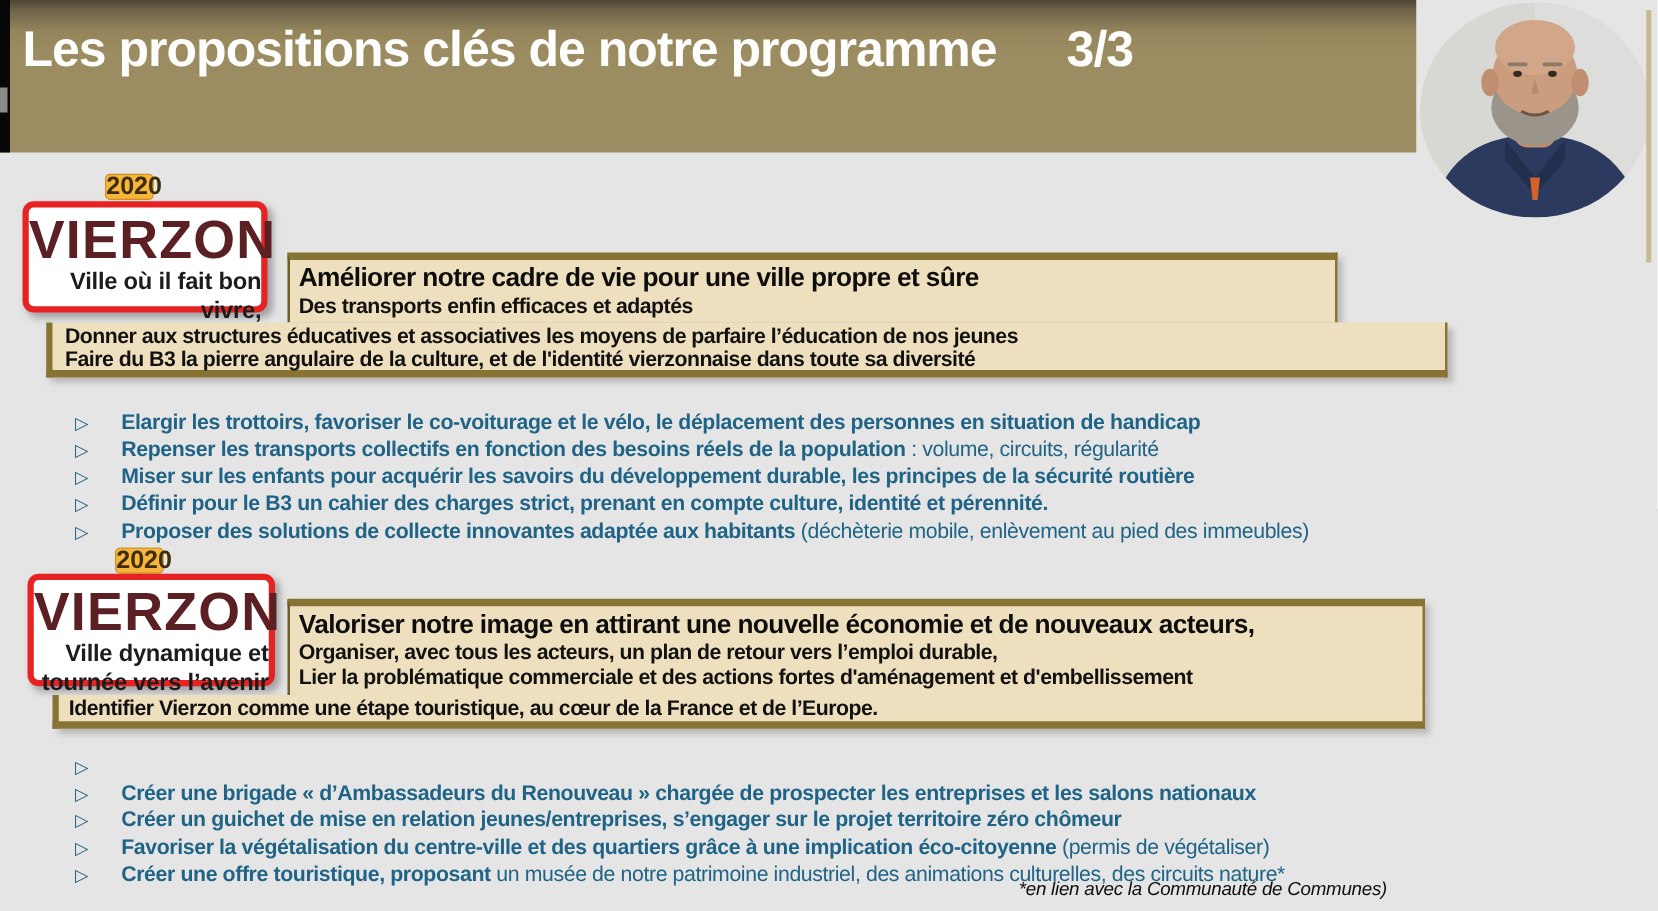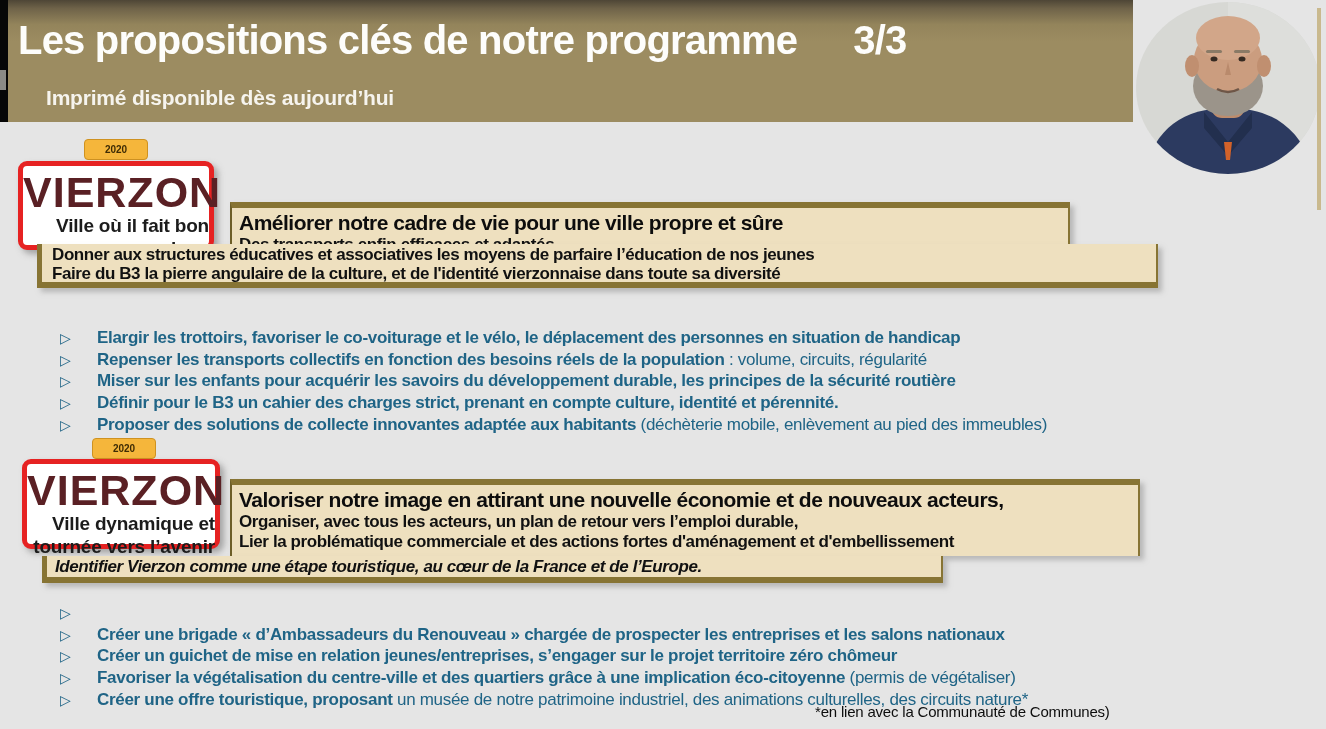--- a/index.html
+++ b/index.html
@@ -14,73 +14,72 @@
   .title-row{position:absolute;left:18px;top:18px;display:flex;gap:56px;align-items:baseline;
     color:#fdfdfb;font-size:40px;font-weight:700;letter-spacing:-0.8px;white-space:nowrap;}
   .subtitle{position:absolute;left:46px;top:86px;color:#f6f4ee;font-size:21px;font-weight:700;
     letter-spacing:-0.2px;}
 
   
   .avatar{position:absolute;left:1136px;top:2px;width:184px;height:172px;}
   .right-strip{position:absolute;left:1317px;top:8px;width:4px;height:202px;background:#c9b98e;}
 
   
-  .badge{position:absolute;width:64px;height:21px;background:#f5b63b;border:1px solid #cf9220;
-    border-radius:4px;color:#3f2c05;font-weight:800;font-size:10px;text-align:center;
+  .badge{position:absolute;width:39px;height:21px;background:#f5b63b;border:1px solid #cf9220;
+    border-radius:4px;color:#3f2c05;font-weight:800;font-size:20px;text-align:center;
     line-height:19px;box-sizing:border-box;}
   .badge.s1{left:84px;top:139px;}
   .badge.s2{left:92px;top:438px;}
 
   
   .logo{position:absolute;box-sizing:border-box;background:#ffffff;border:5px solid #e62222;
     border-radius:9px;box-shadow:4px 4px 6px rgba(110,110,110,.55);text-align:center;padding-top:4px;}
   .logo.s1{left:18px;top:161px;width:196px;height:89px;}
   .logo.s2{left:22px;top:459px;width:198px;height:90px;}
   .logo-name{font-size:43px;font-weight:900;color:#5a2024;letter-spacing:1px;line-height:1.05;text-align:center;}
   .logo-tag{font-size:19px;font-weight:700;color:#1c1c1c;line-height:1.2;letter-spacing:-0.2px;text-align:right;}
 
   
   .tanbox{position:absolute;box-sizing:border-box;background:#eee0bf;
     box-shadow:4px 4px 5px rgba(140,140,140,.5);}
   .box-narrow{border-top:6px solid #877434;border-left:2px solid #6d5e28;border-right:2px solid #877434;}
   .box-wide{border-left:5px solid #877434;border-bottom:6px solid #877434;border-right:2px solid #877434;}
   .b1n{left:230px;top:202px;width:840px;height:56px;padding:2px 0 0 7px;}
-  .b1w{left:37px;top:244px;width:1121px;height:44px;padding:1px 0 0 10px;}
+  .b1w{left:37px;top:258px;width:1121px;height:44px;padding:1px 0 0 10px;}
   .b2n{left:230px;top:479px;width:910px;height:77px;padding:2px 0 0 7px;}
-  .b2w{left:42px;top:556px;width:901px;height:27px;padding:1px 0 0 8px;font-style:italic;}
+  .b2w{left:42px;top:556px;width:1098px;height:27px;padding:1px 0 0 8px;}
   .box-heading{font-size:21px;font-weight:800;color:#0d0d0d;letter-spacing:-0.5px;line-height:25px;
     white-space:nowrap;}
   .box-line{font-size:17px;font-weight:700;color:#111111;letter-spacing:-0.4px;line-height:20px;
     white-space:nowrap;}
   .b1w .box-line{line-height:19px;}
 
   
   .bullets{position:absolute;left:58px;margin:0;padding:0;list-style:none;}
   .bullets.s1{top:327px;}
   .bullets.s2{top:602px;}
   .bullets li{display:flex;align-items:flex-start;white-space:nowrap;color:#1f6486;
     font-size:17px;letter-spacing:-0.3px;line-height:21.7px;}
   .arrow{flex:0 0 37px;font-size:14px;padding-left:2px;transform:translateY(1px);}
   .b-bold{font-weight:700;}
   .b-reg{font-weight:400;}
 
-  .footnote{position:absolute;left:815px;top:703px;font-size:15px;
+  .footnote{position:absolute;left:815px;top:703px;font-size:15px;font-style:italic;
     color:#0d0d0d;letter-spacing:-0.2px;white-space:nowrap;}
 </style>
 </head>
 <body>
 
 <div class="slide">
 
   <div class="banner">
     <div class="title-row">
       <span>Les propositions clés de notre programme</span>
       <span>3/3</span>
     </div>
-    <div class="subtitle">Imprimé disponible dès aujourd’hui</div>
   </div>
   <div class="banner-black-strip"></div>
   <div class="banner-mark"></div>
 
   <div class="avatar">
     <svg width="184" height="172" viewBox="0 0 184 172">
       <defs>
           <clipPath id="avclip">
             <ellipse cx="92" cy="86" rx="92" ry="86"></ellipse>
           </clipPath>

